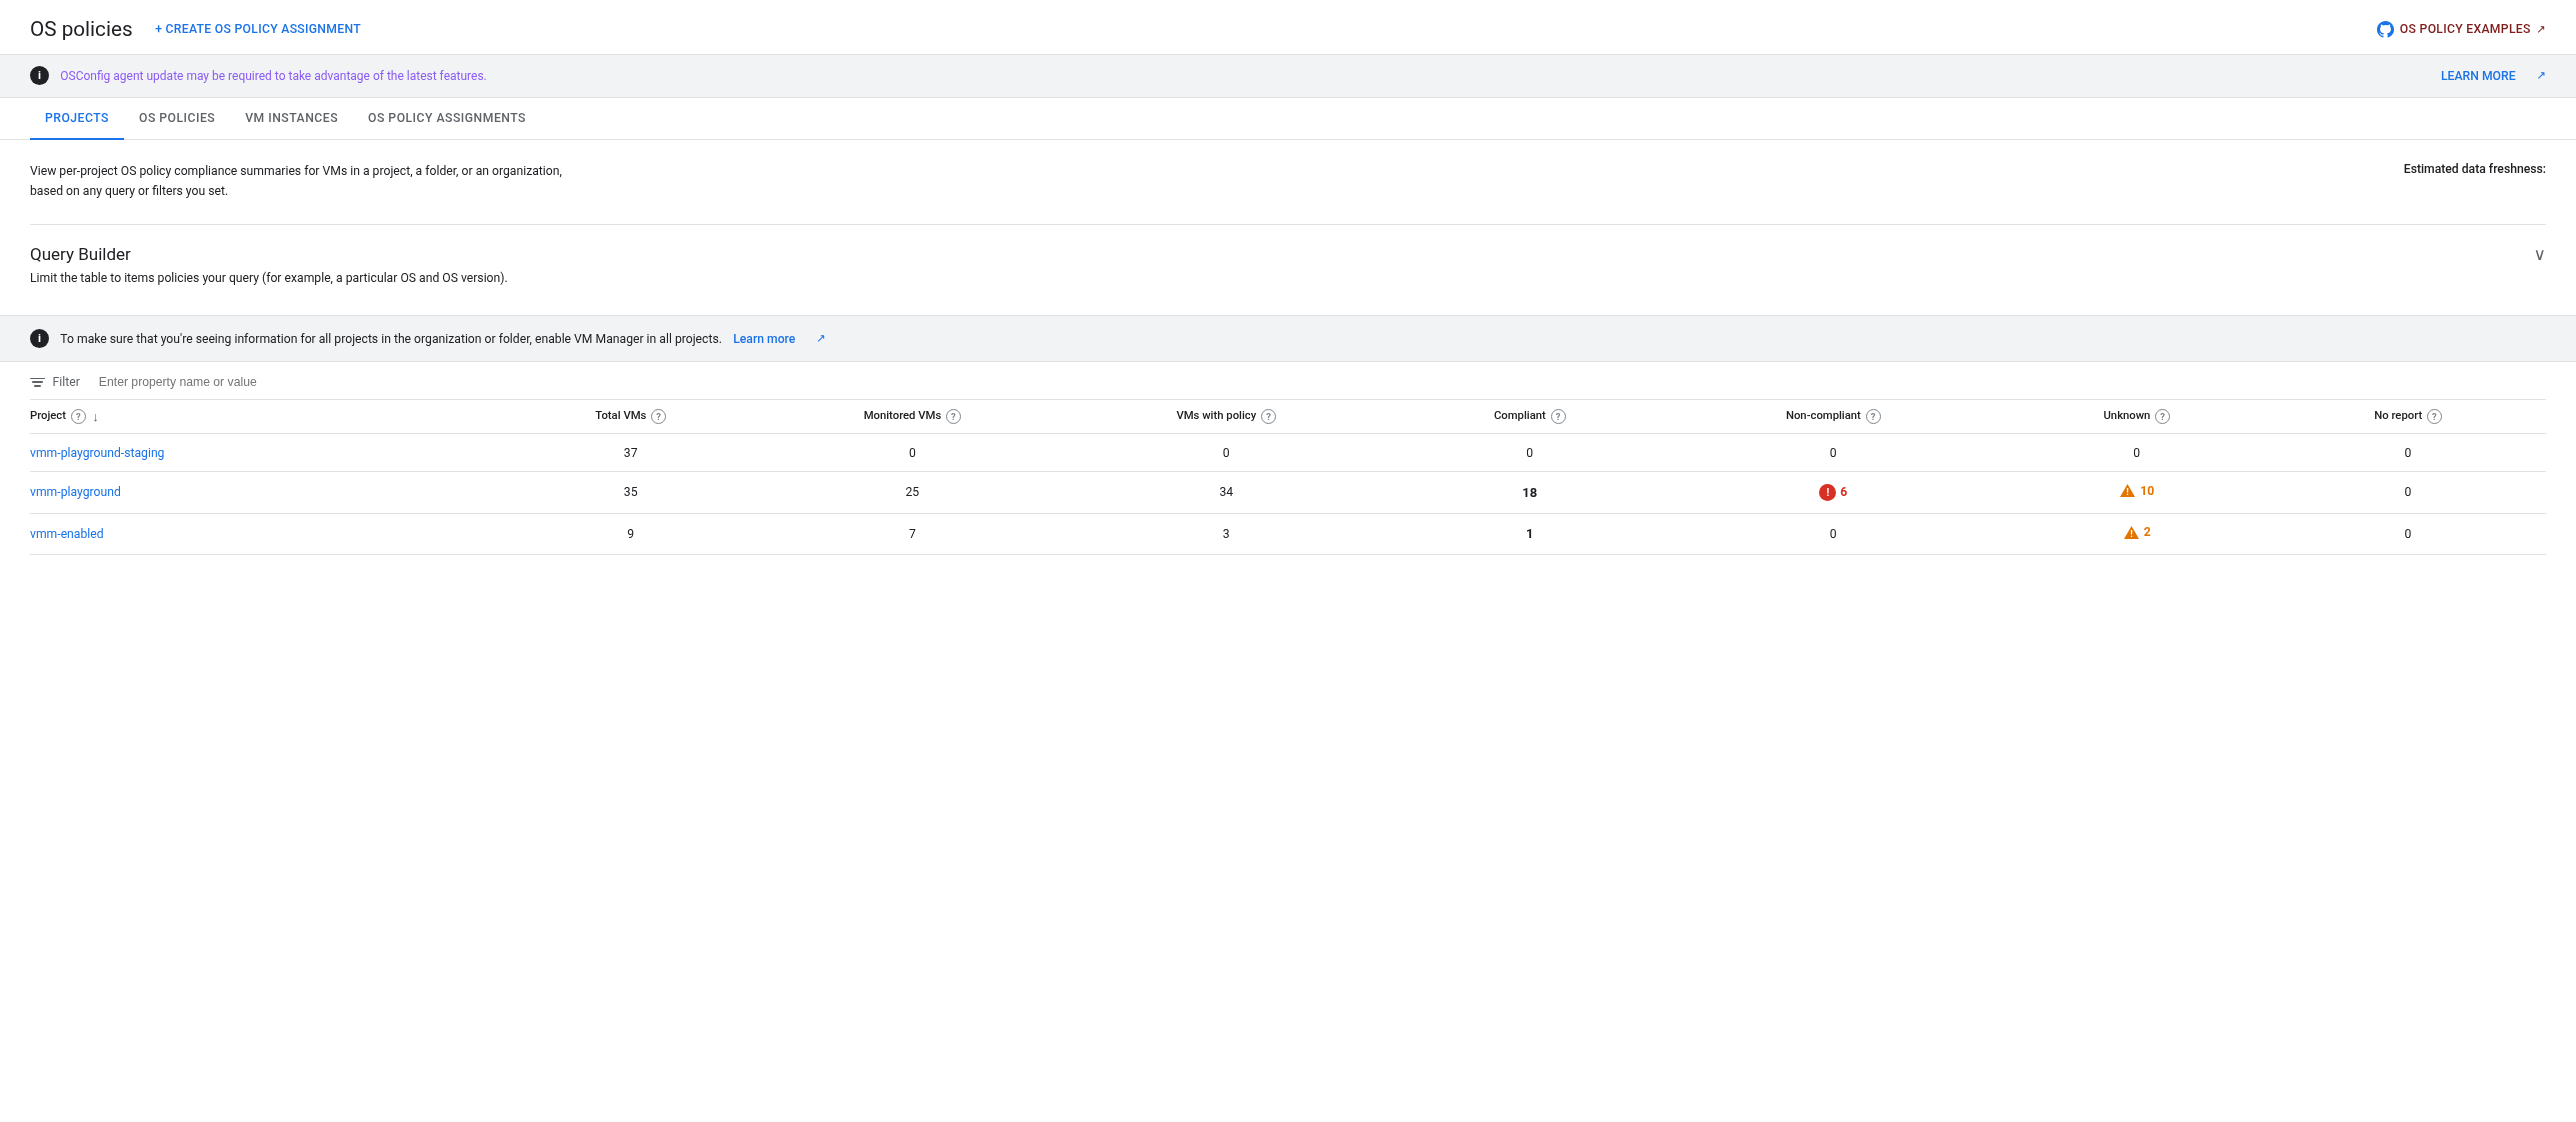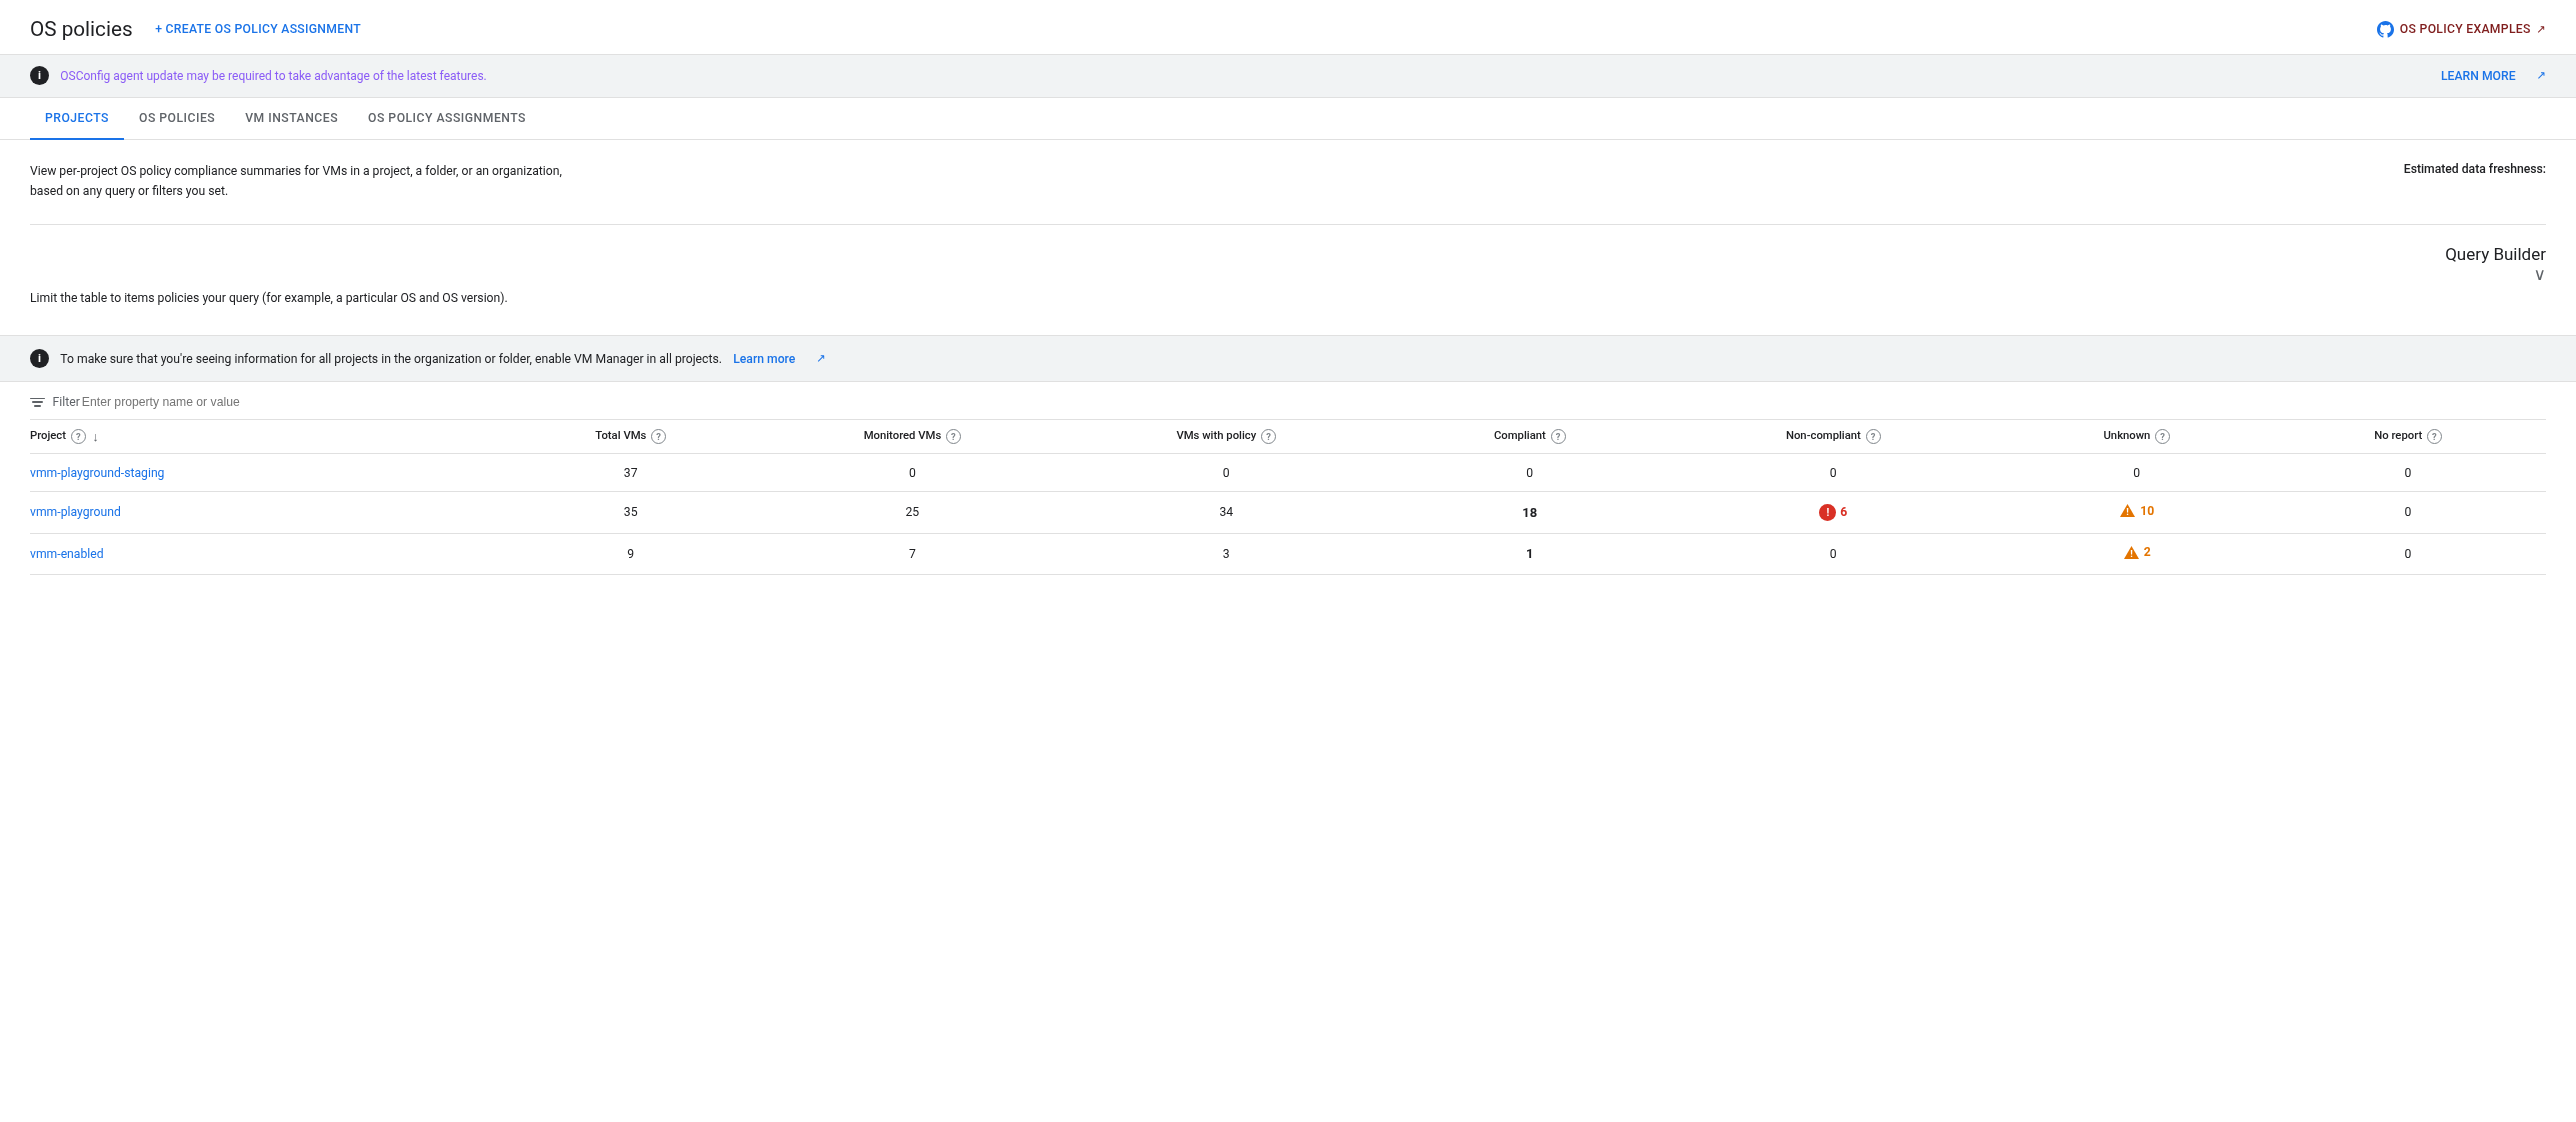--- a/index.html
+++ b/index.html
@@ -134,21 +134,20 @@
     .query-builder {
       border-top: 0.9px solid #e0e0e0;
       padding: 19px 0 15px 0;
       margin-bottom: 15px;
     }
     .query-builder-header {
       display: flex;
       align-items: flex-end;
       justify-content: space-between;
       margin-bottom: 7.5px;
-      flex-direction: column;
     }
     .query-builder-title {
       font-size: 17px;
       font-weight: 400;
       color: #202124;
     }
     .chevron-icon {
       font-size: 17px;
       color: #5f6368;
       cursor: pointer;
@@ -168,21 +167,21 @@
       border-bottom: 0.9px solid #e0e0e0;
     }
     .info-banner2-text {
       font-size: 12.2px;
       color: #202124;
     }
     .filter-bar {
       display: flex;
       align-items: center;
       padding: 13px 0 9.4px 0;
-      gap: 2px;
+      gap: 19px;
       border-bottom: 0.9px solid #e0e0e0;
     }
     .filter-icon {
       display: flex;
       align-items: center;
       gap: 3.8px;
       color: #5f6368;
       font-size: 12.2px;
     }
     .filter-input {

